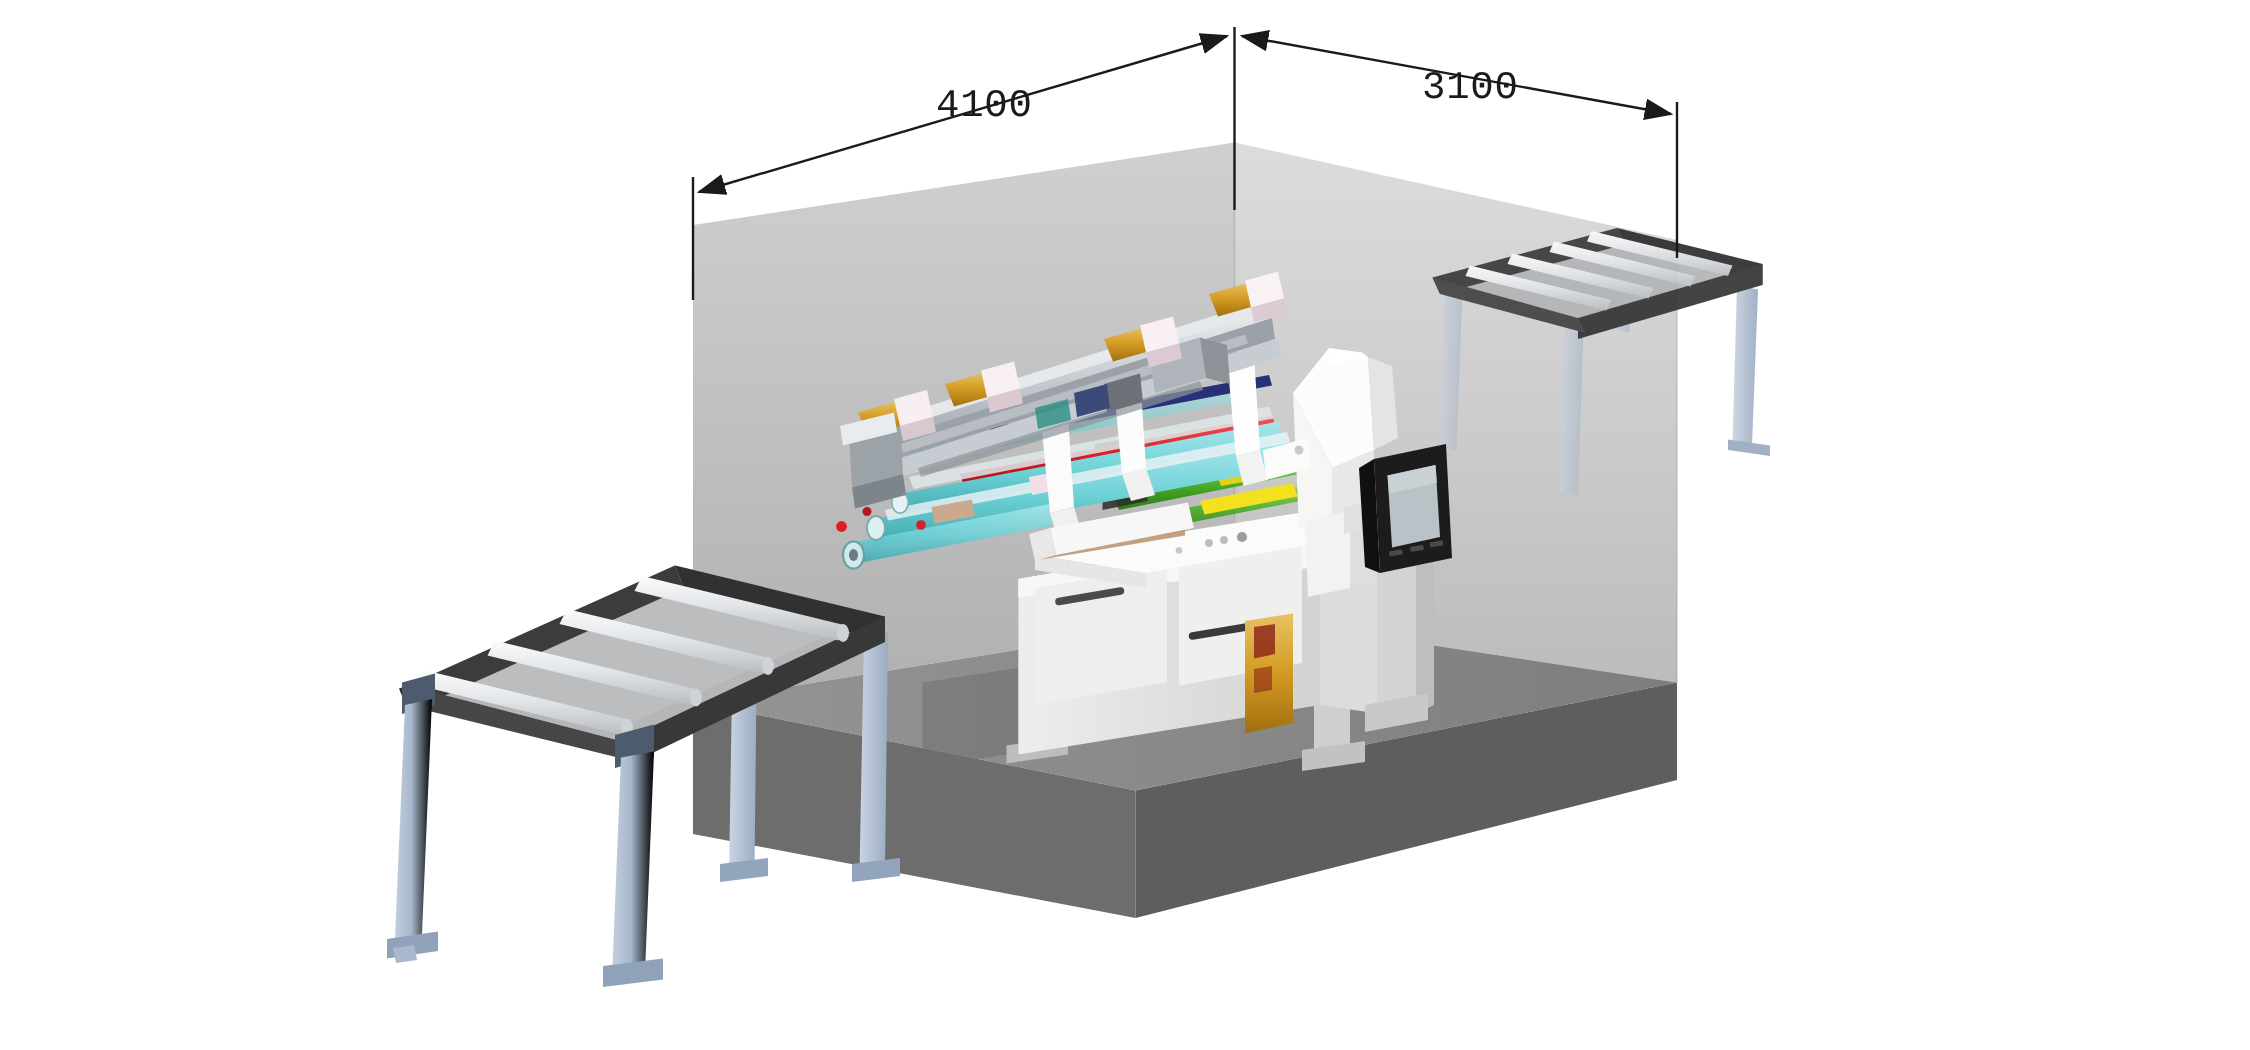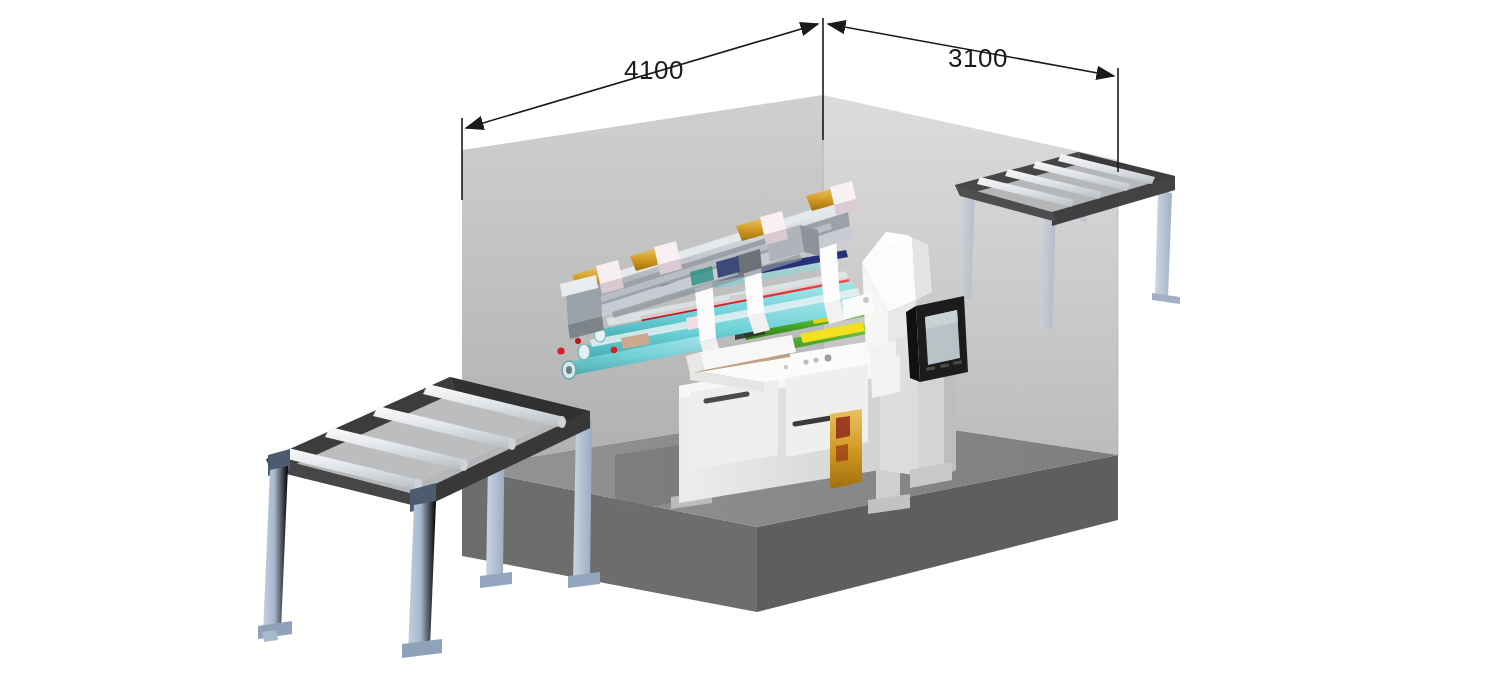--- a/index.html
+++ b/index.html
@@ -1,21 +1,21 @@
 <!DOCTYPE html>
 <html><head>
 <meta charset="utf-8">
 <style>
   html,body{margin:0;padding:0;background:#ffffff;}
   body{width:1500px;height:700px;overflow:hidden;
        font-family:"Liberation Sans",sans-serif;}
   #stage{position:relative;width:1500px;height:700px;background:#fff;}
   #scene{position:absolute;inset:0;}
   .dimlabel{position:absolute;color:#1a1a1a;font-size:26px;letter-spacing:.5px;
-            font-family:Liberation Sans, sans-serif;white-space:nowrap;}
+            font-family:Liberation Mono, monospace;white-space:nowrap;}
   #lbl4100{left:624px;top:55px;}
   #lbl3100{left:948px;top:43px;text-align:right;}
 </style>
 </head>
 <body>
 
 <div id="stage">
 
   <svg id="scene" viewBox="0 0 1500 700" width="1500" height="700">
     <defs>

